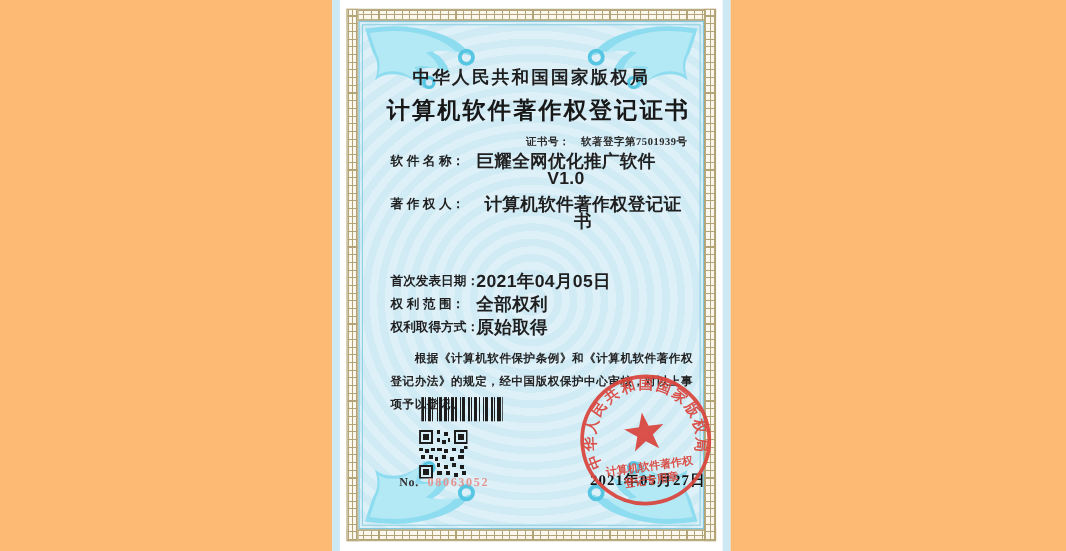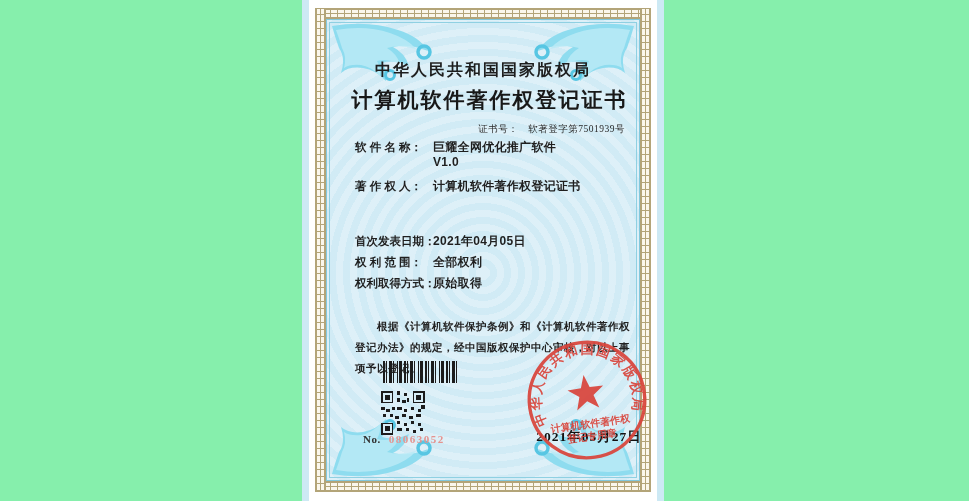--- a/index.html
+++ b/index.html
@@ -1,19 +1,19 @@
 <!DOCTYPE html>
 <html><head>
 <meta charset="utf-8">
 <style>
   * { margin:0; padding:0; box-sizing:border-box; }
   html,body { width:969px; height:501px; overflow:hidden; }
   body { background:#ffffff; font-family:"Liberation Serif", serif; }
 
-  .page { position:relative; width:969px; height:501px; background:#86efac; }
+  .page { position:relative; width:969px; height:501px; background:#fdba74; }
 
   
   .cert { position:absolute; left:302px; top:0; width:362px; height:501px; background:#ffffff; }
   .edge-strip { position:absolute; top:0; bottom:0; width:7px; background:#cde9f4; }
   .edge-strip.left { left:0; }
   .edge-strip.right { right:0; }
 
   
   .m-strip { position:absolute; background-color:#fbf7ec; border:1px solid #b3a478; }
   .m-h { left:13px; right:13px; height:11px;
@@ -42,30 +42,30 @@
   .fl-tl { left:3px;  top:3px; }
   .fl-tr { right:3px; top:3px; transform:scaleX(-1); }
   .fl-bl { left:3px;  bottom:3px; transform:scaleY(-1); }
   .fl-br { right:3px; bottom:3px; transform:scale(-1,-1); }
 
   
   .issuer { position:absolute; top:40px; left:0; right:0; text-align:center;
             font-size:16px; font-weight:bold; letter-spacing:2px; color:#1e1e1e; }
   .title  { position:absolute; top:66px; left:0; right:0; text-align:center;
             font-size:21px; font-weight:bold; letter-spacing:2px; color:#181818;margin-left:13px; }
-  .certno { position:absolute; top:103px; right:14px; font-size:9.5px; font-weight:normal;
+  .certno { position:absolute; top:103px; right:14px; font-size:9.5px; font-weight:bold;
             color:#2a2a2a; letter-spacing:.5px; }
   .certno .gap { display:inline-block; width:10px; }
 
   
   .fields { position:absolute; top:120px; left:28px; right:12px;
             font-family:"Liberation Sans", sans-serif; color:#1f1f1f; }
   .row { display:flex; align-items:flex-start; line-height:15px; margin-bottom:6px; }
   .row .lbl { width:78px; flex:0 0 78px; font-size:11.5px; font-weight:bold; white-space:pre; }
-  .row .val { font-size:12px; font-weight:600; letter-spacing:.3px; }
+  .row .val { font-size:16px; font-weight:600; letter-spacing:.3px;text-align:center; }
   .row .val .v2 { display:block; }
   .row.r1 { margin-bottom:9px; }
   .row.r2 { margin-bottom:40px; }
 
   .statement { position:absolute; top:296px; left:28px; right:8px;
                font-family:"Liberation Sans", sans-serif;
                font-size:10.5px; font-weight:600; color:#222;
                line-height:21px; letter-spacing:.5px; text-indent:22px; }
 
   

